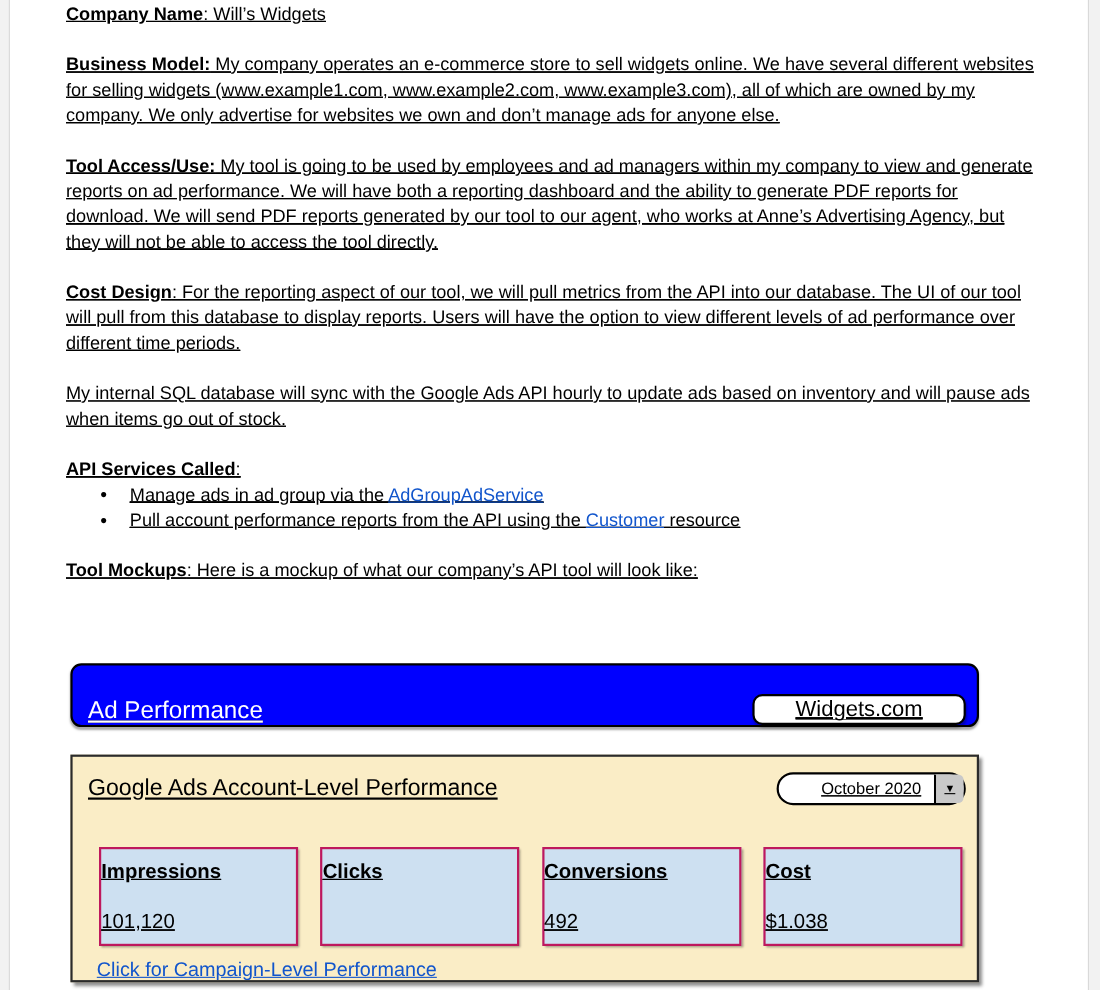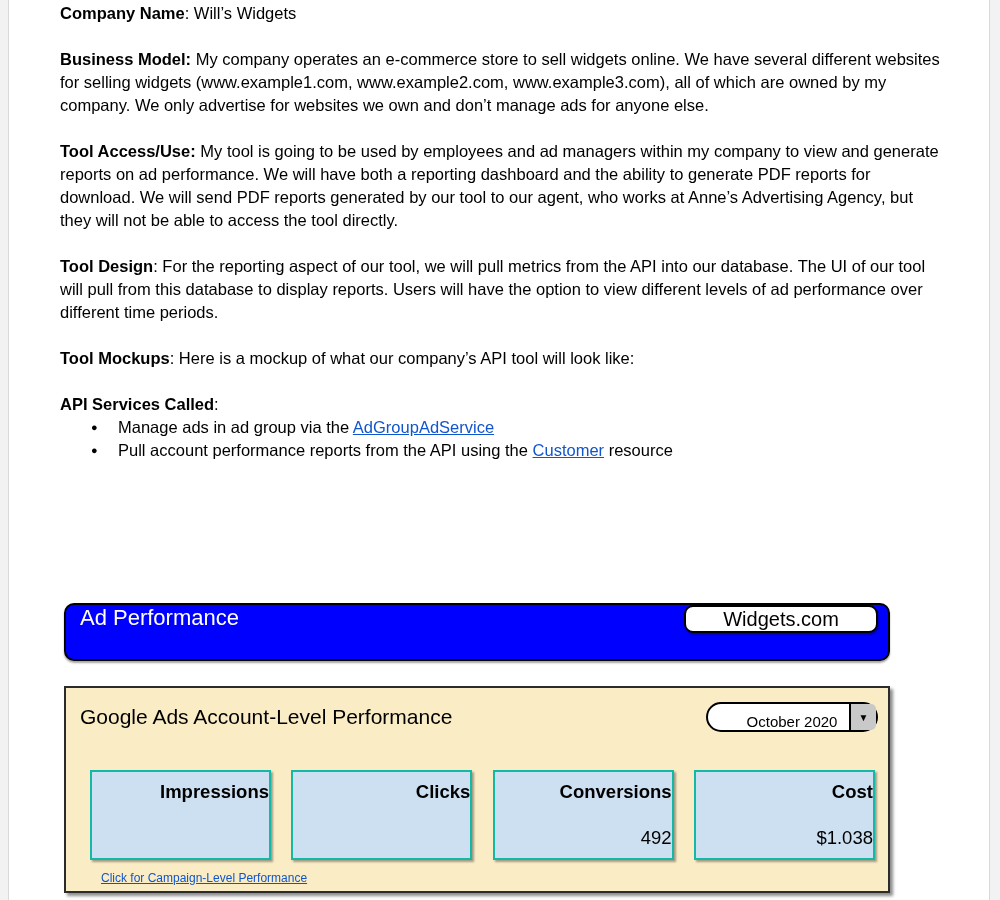--- a/index.html
+++ b/index.html
@@ -2,21 +2,21 @@
 <html style="--header-bg: #0000ff; --panel-bg: #faedc6; --card-bg: #cde0f1; --link-color: #1155cc;"><head>
 <meta charset="utf-8">
 <style>
   :root {
     --header-bg: #0000ff;
     --panel-bg: #faedc6;
     --card-bg: #cde0f1;
     --link-color: #1155cc;
     --page-edge: #f2f2f2;
   }
-  * { box-sizing: border-box; }
+  * { box-sizing: border-box; text-decoration: underline; }
   html, body { margin: 0; padding: 0; }
   body {
     width: 1000px; height: 900px;
     position: relative;
     background: #ffffff;
     overflow: hidden;
     font-family: "Liberation Sans", sans-serif;
     color: #000;
   }
   .page-edge {
@@ -45,21 +45,21 @@
     font-size: 11px; line-height: 23px;
   }
 
   
   .mockup-header {
     position: absolute; left: 64px; top: 603px;
     width: 826px; height: 58px;
     background: var(--header-bg);
     border: 2px solid #000;
     border-radius: 10px;
-    display: flex; align-items: flex-start; justify-content: space-between;
+    display: flex; align-items: flex-end; justify-content: space-between;
     padding: 0 10px 0 14px;
     box-shadow: 0 2px 2px rgba(0,0,0,0.35);
   }
   .mockup-header-title { color: #fff; font-size: 22px; }
   .site-button {
     width: 194px; height: 28px;
     background: #fff;
     border: 2px solid #000;
     border-radius: 9px;
     display: flex; align-items: center; justify-content: center;
@@ -79,98 +79,100 @@
   .panel-title {
     position: absolute; left: 14px; top: 17px;
     font-size: 21px;
   }
   .dropdown {
     position: absolute; right: 10px; top: 14px;
     width: 172px; height: 30px;
     background: #fff;
     border: 2px solid #000;
     border-radius: 15px;
-    display: flex; align-items: flex-end;
+    display: flex; align-items: center;
     cursor: pointer;
   }
   .dropdown-value { flex: 1; text-align: center; font-size: 15px; }
   .dropdown-arrow {
     position: absolute; right: 0; top: 0; bottom: 0;
     width: 27px;
     background: #c9c9c9;
     border-left: 2px solid #000;
     border-radius: 0 5px 5px 0;
     display: flex; align-items: center; justify-content: center;
     font-size: 10px;
   }
   .metrics-row {
     position: absolute; left: 24px; right: 13px; top: 82px;
     display: flex; justify-content: space-between;
   }
   .metric-card {
     width: 181px; height: 90px;
     background: var(--card-bg);
-    border: 2px solid #14b8a6;
-    text-align: right;
+    border: 2px solid #be185d;
+    text-align: left;
     box-shadow: 2px 2px 2px rgba(0,0,0,0.35);
   }
   .metric-label { font-weight: bold; font-size: 18.5px; margin-top: 9px; }
   .metric-value { font-size: 18.5px; margin-top: 24px; }
   .campaign-link {
-    position: absolute; left: 35px; top: 183px;
-    font-size: 12px;
+    position: absolute; left: 22px; top: 183px;
+    font-size: 18px;
   }
 </style>
 </head>
 <body>
 
 <div class="page-edge left"></div>
 <div class="page-edge right"></div>
 
 <div class="doc">
 
   <div class="para"><b>Company Name</b><span>: Will’s Widgets</span></div>
 
   <div class="para"><b>Business Model:</b><span> My company operates an e-commerce store to sell widgets online. We have several different websites for selling widgets (www.example1.com, www.example2.com, www.example3.com), all of which are owned by my company. We only advertise for websites we own and don’t manage ads for anyone else.</span></div>
 
   <div class="para">
     <div><b>Tool Access/Use:</b><span> My tool is going to be used by employees and ad managers within my company to view and generate reports on ad performance. We will have both a reporting dashboard and the ability to generate PDF reports for download. We will send PDF reports generated by our tool to our agent, who works at Anne’s Advertising Agency, but they will not be able to access the tool directly.</span></div>
   </div>
 
-  <div class="para"><b>Tool Design</b><span>: For the reporting aspect of our tool, we will pull metrics from the API into our database. The UI of our tool will pull from this database to display reports. Users will have the option to view different levels of ad performance over different time periods.</span></div>
+  <div class="para"><b>Cost Design</b><span>: For the reporting aspect of our tool, we will pull metrics from the API into our database. The UI of our tool will pull from this database to display reports. Users will have the option to view different levels of ad performance over different time periods.</span></div>
 
-
-  <div class="para"><b>Tool Mockups</b><span>: Here is a mockup of what our company’s API tool will look like:</span></div>
+  <div class="para">My internal SQL database will sync with the Google Ads API hourly to update ads based on inventory and will pause ads when items go out of stock.</div>
 
   <div class="para">
     <div><b>API Services Called</b><span>:</span></div>
     <div class="bullets">
       <div class="bullet"><span>Manage ads in ad group via the </span><a>AdGroupAdService</a><span></span></div>
       <div class="bullet"><span>Pull account performance reports from the API using the </span><a>Customer</a><span> resource</span></div>
     </div>
   </div>
+
+  <div class="para"><b>Tool Mockups</b><span>: Here is a mockup of what our company’s API tool will look like:</span></div>
 
 </div>
 
 <div class="mockup-header">
   <span class="mockup-header-title">Ad Performance</span>
   <div class="site-button">Widgets.com</div>
 </div>
 
 <div class="panel">
   <div class="panel-title">Google Ads Account-Level Performance</div>
 
   <div class="dropdown">
     <span class="dropdown-value">October 2020</span>
     <span class="dropdown-arrow">▼</span>
   </div>
 
   <div class="metrics-row">
     <div class="metric-card">
       <div class="metric-label">Impressions</div>
+      <div class="metric-value">101,120</div>
     </div>
     <div class="metric-card">
       <div class="metric-label">Clicks</div>
     </div>
     <div class="metric-card">
       <div class="metric-label">Conversions</div>
       <div class="metric-value">492</div>
     </div>
     <div class="metric-card">
       <div class="metric-label">Cost</div>

